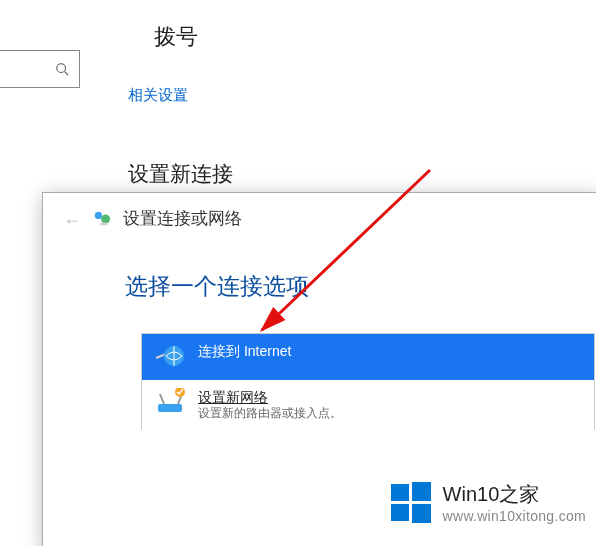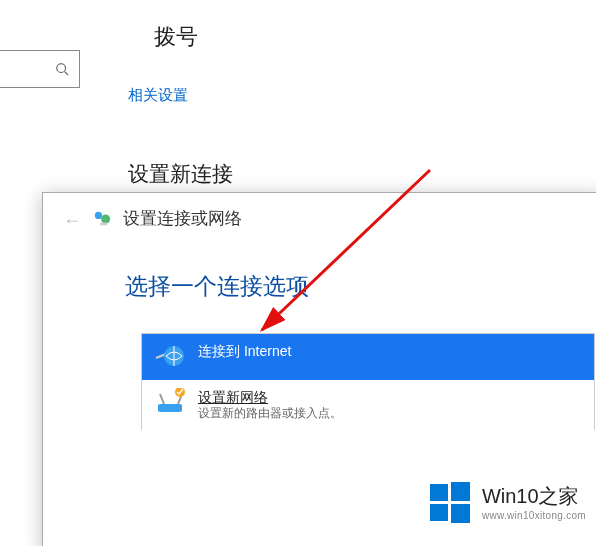--- a/index.html
+++ b/index.html
@@ -149,21 +149,21 @@
   }
   .win-logo {
     width: 48px; height: 48px;
   }
   .wm-text .l1 {
     font-size: 20px;
     font-weight: 400;
     color: #222;
   }
   .wm-text .l2 {
-    font-size: 10px;
+    font-size: 14px;
     color: #888;
     letter-spacing: 0.3px;
   }
 </style>
 </head>
 <body>
 
 <div class="bg-settings">
   <div class="bg-heading">拨号</div>
 

